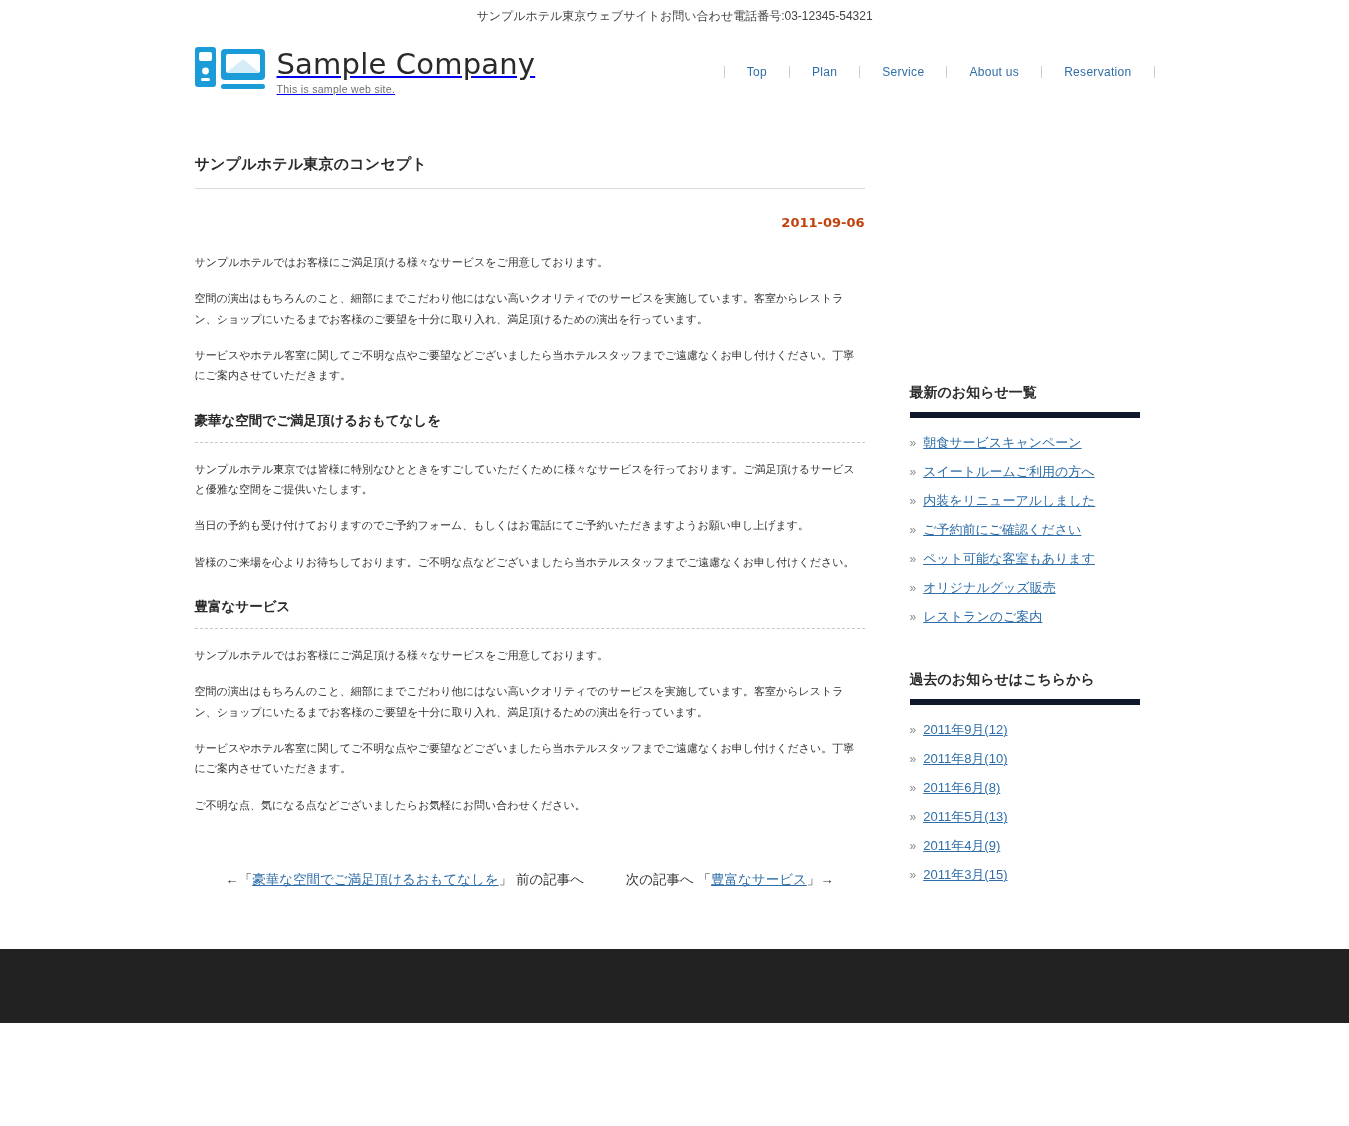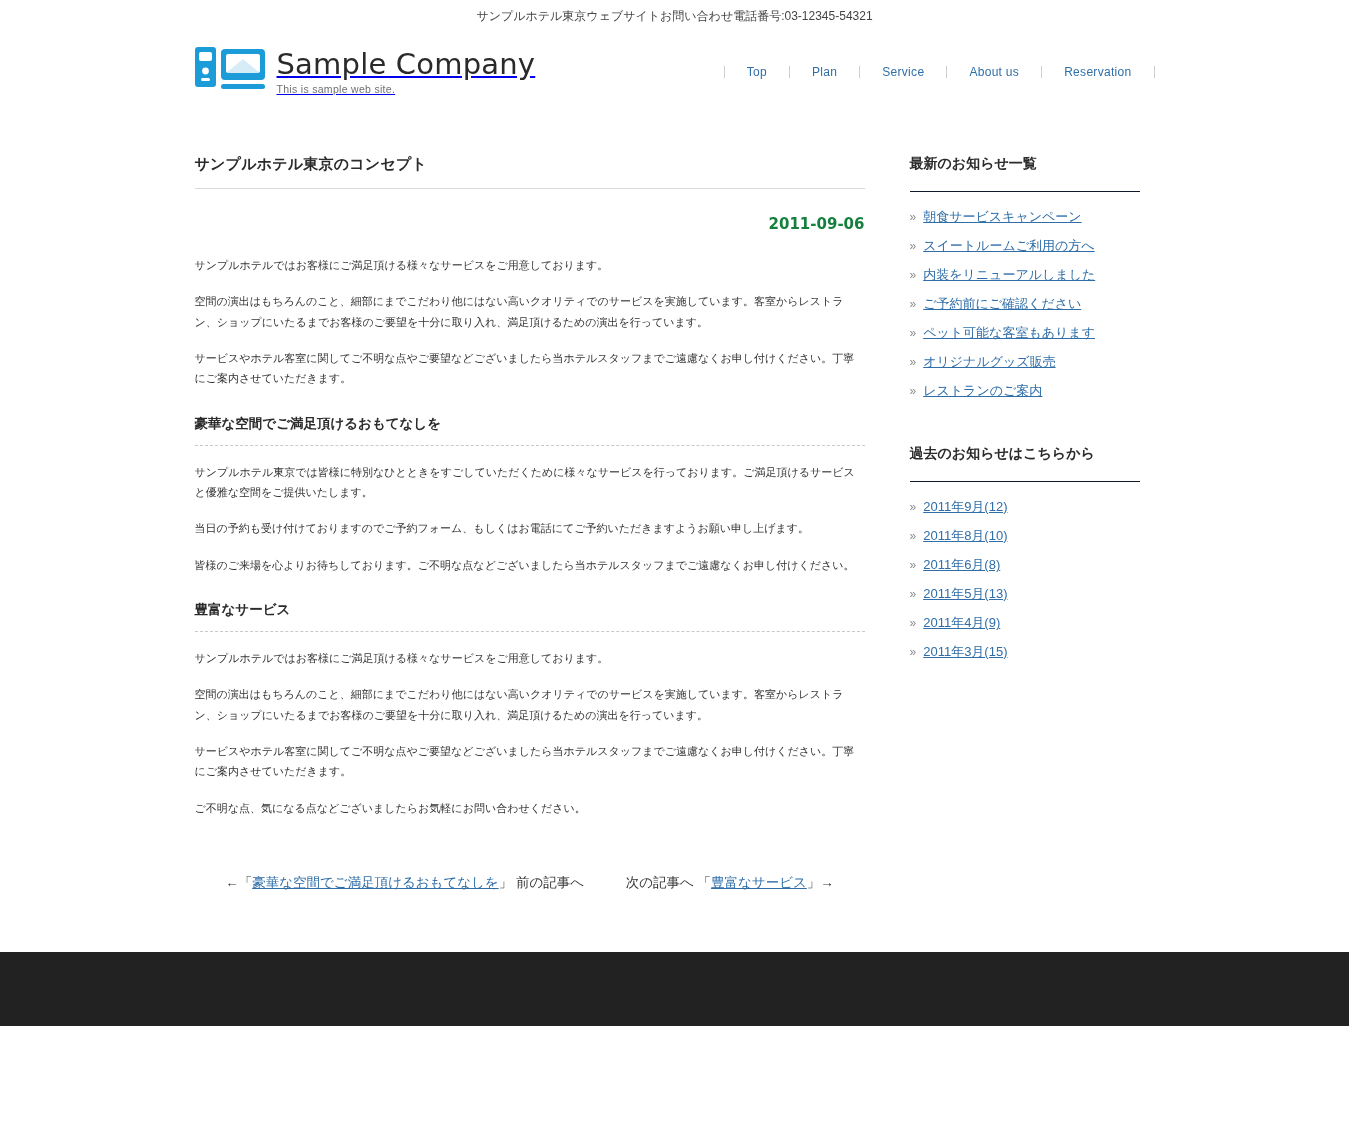--- a/index.html
+++ b/index.html
@@ -50,33 +50,33 @@
     padding: 0 22px;
     font-size: 12px;
     color: #2f6ea8;
     text-decoration: none;
     letter-spacing: .3px;
   }
 
   
   .content {
     width: 960px; margin: 0 auto;
-    display: flex; gap: 0; padding-top: 34px; padding-bottom: 60px;
+    display: flex; gap: 0; padding-top: 34px; padding-bottom: 60px; align-items: flex-end;
   }
   .main-col { width: 715px; padding-right: 45px; }
   .side-col { width: 230px; }
 
   h1.article-title {
     font-size: 15px; font-weight: bold; color: #2b2b2b;
     margin: 0 0 14px 0; padding: 0 0 14px 0;
     border-bottom: 1px solid #d9d9d9;
     letter-spacing: .2px;
   }
   .article-date {
-    text-align: right; font-size: 15px; color: #15803d;
+    text-align: right; font-size: 13px; color: #c2410c;
     margin: 26px 0 22px 0; font-weight: bold;
     font-family: "DejaVu Sans", sans-serif;
   }
   .main-col p {
     font-size: 11px; line-height: 1.85; margin: 0 0 16px 0; color: #333;
   }
   h2.section-title {
     font-size: 13.5px; font-weight: bold; color: #2b2b2b;
     margin: 26px 0 16px 0; padding-bottom: 12px;
     border-bottom: 1px dashed #c9c9c9;
@@ -84,22 +84,22 @@
 
   .pager {
     margin-top: 56px; text-align: center; font-size: 13.5px; color: #333;
   }
   .pager a { color: #2f6ea8; }
   .pager .gap { display: inline-block; width: 34px; }
 
   
   .side-h {
     font-size: 14px; font-weight: bold; color: #2b2b2b;
-    margin: 0 0 10px 0; padding-bottom: 18px;
-    border-bottom: 1px solid #0f172a;
+    margin: 0 0 10px 0; padding-bottom: 10px;
+    border-bottom: 6px solid #0f172a;
   }
   .side-h.second { margin-top: 40px; }
   ul.side-list { list-style: none; margin: 0; padding: 0; }
   ul.side-list li {
     font-size: 13px; line-height: 1; padding: 8px 0 8px 0;
   }
   ul.side-list li .arrow { color: #8a8a8a; margin-right: 7px; font-size: 12px; }
   ul.side-list li a { color: #2f6ea8; }
 
   

